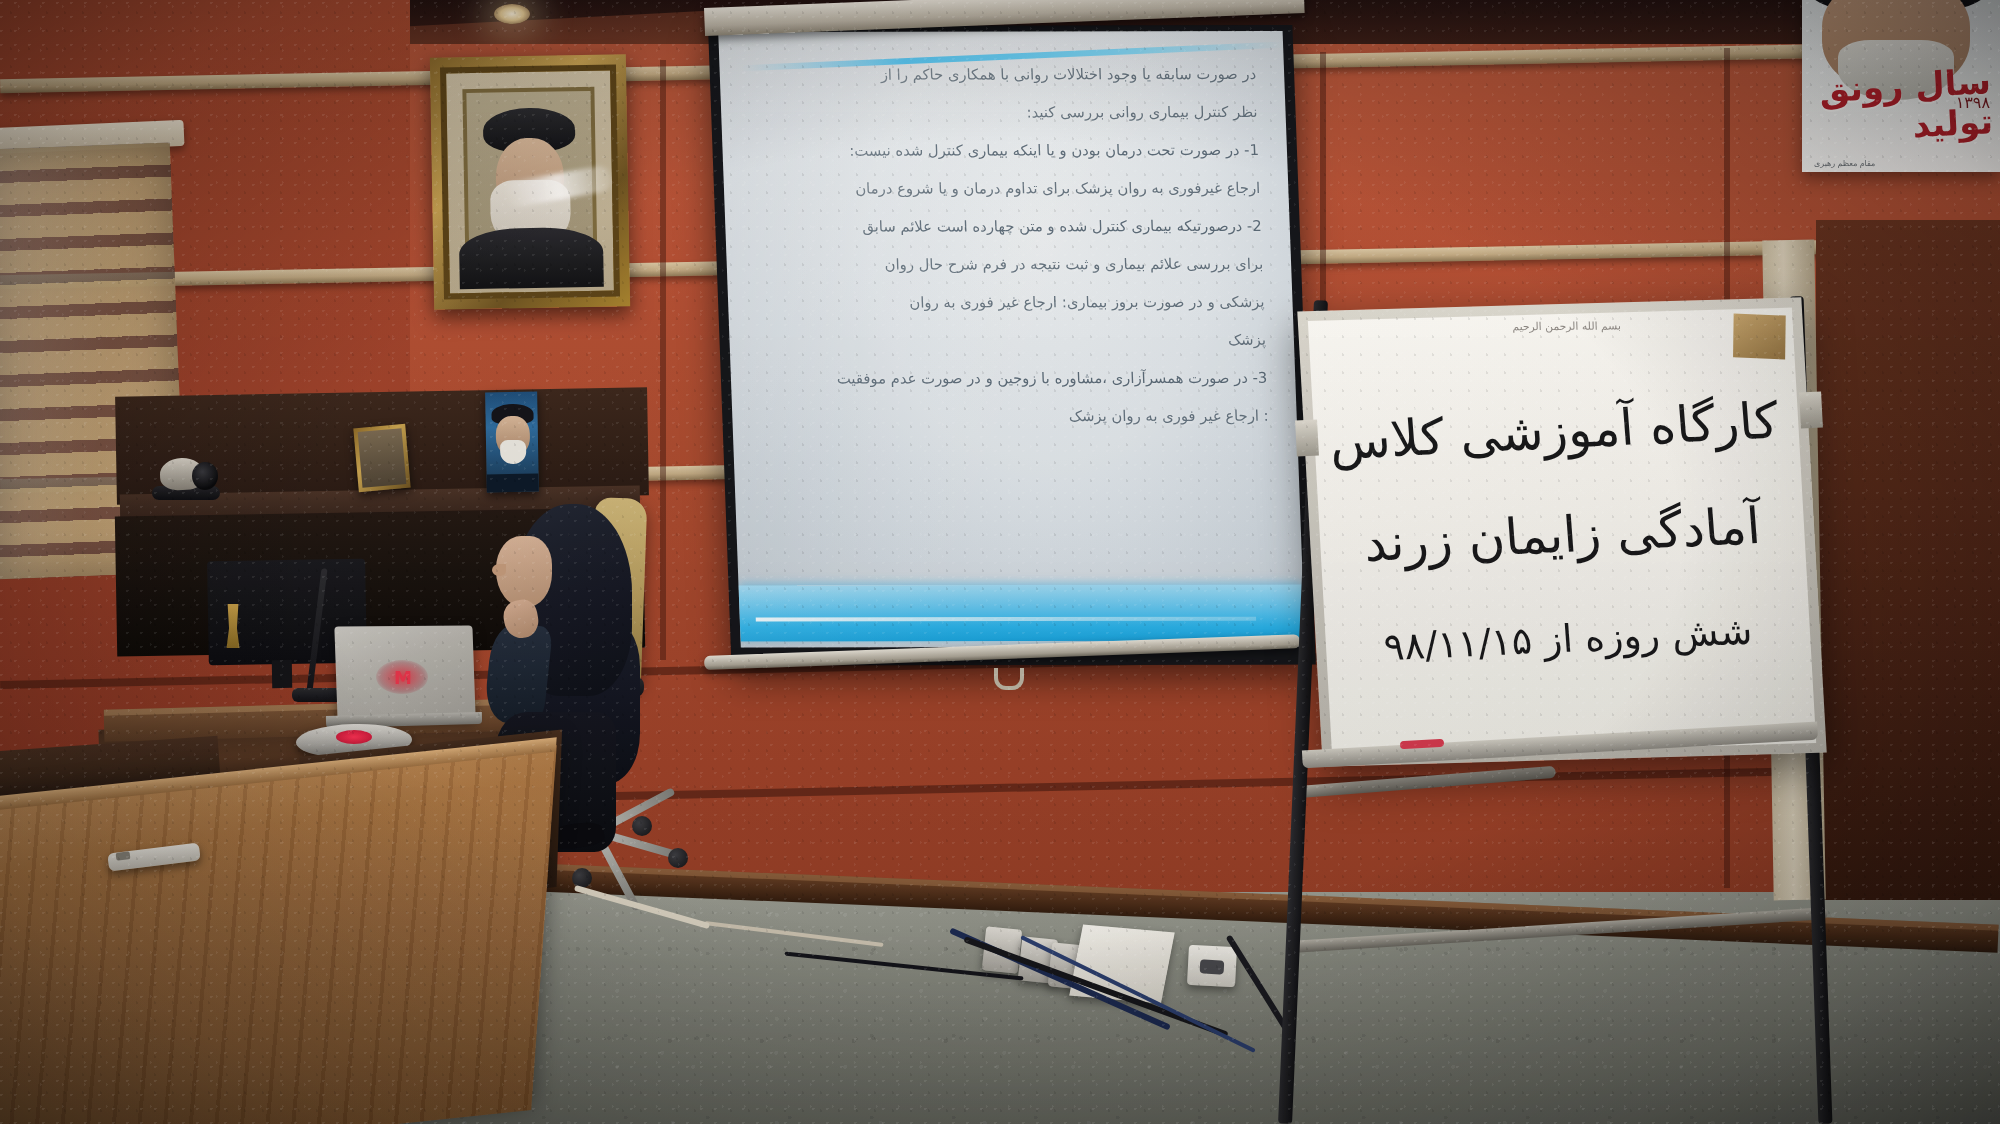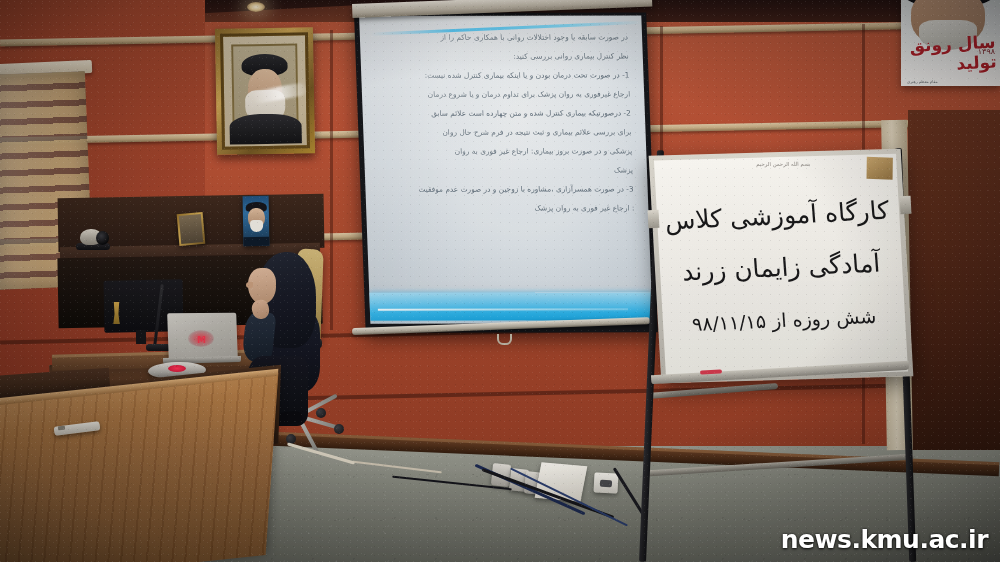--- a/index.html
+++ b/index.html
@@ -822,15 +822,14 @@
     <div class="fg-grain"></div>
   </div>
   <div class="fg-table-edge"></div>
   <div class="fg-remote"></div>
   <div class="fg-remote-btn"></div>
 
   <div class="vignette"></div>
   <div class="grade"></div>
   <div class="noise"></div>
 
-  <div class="watermark">news.kmu.ac.ir</div>
 
 </div>
 
 </body></html>

